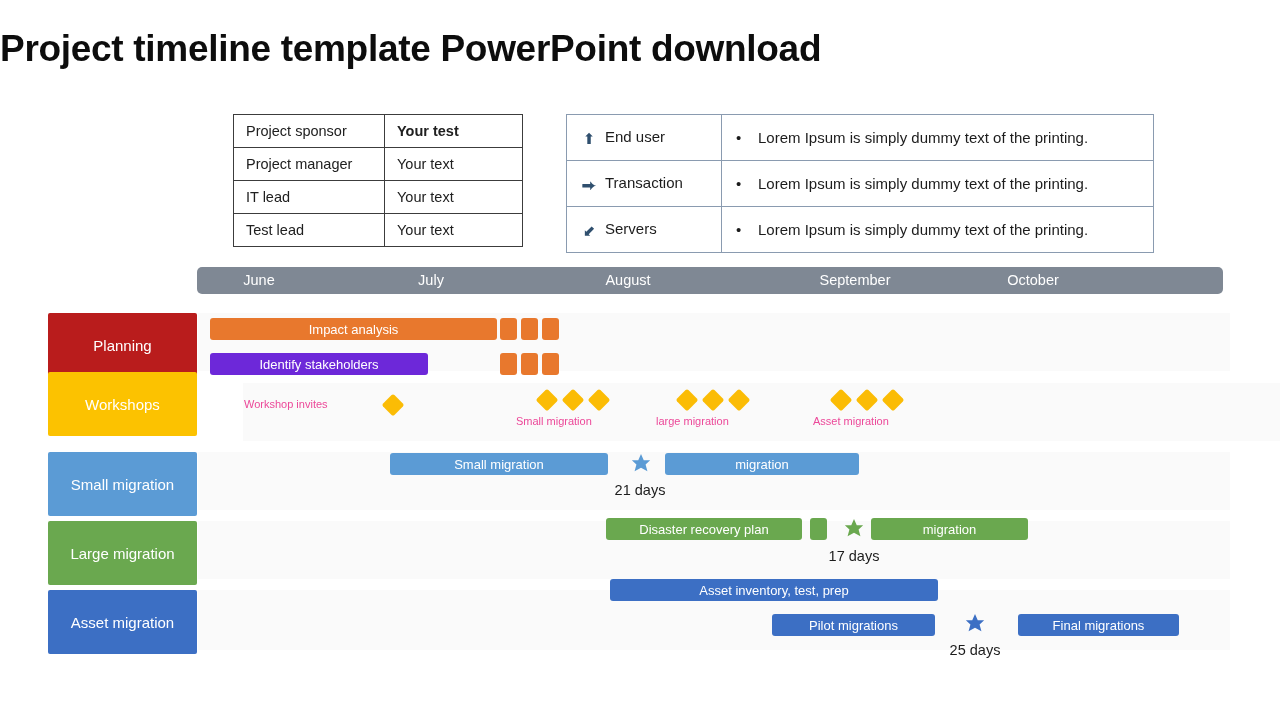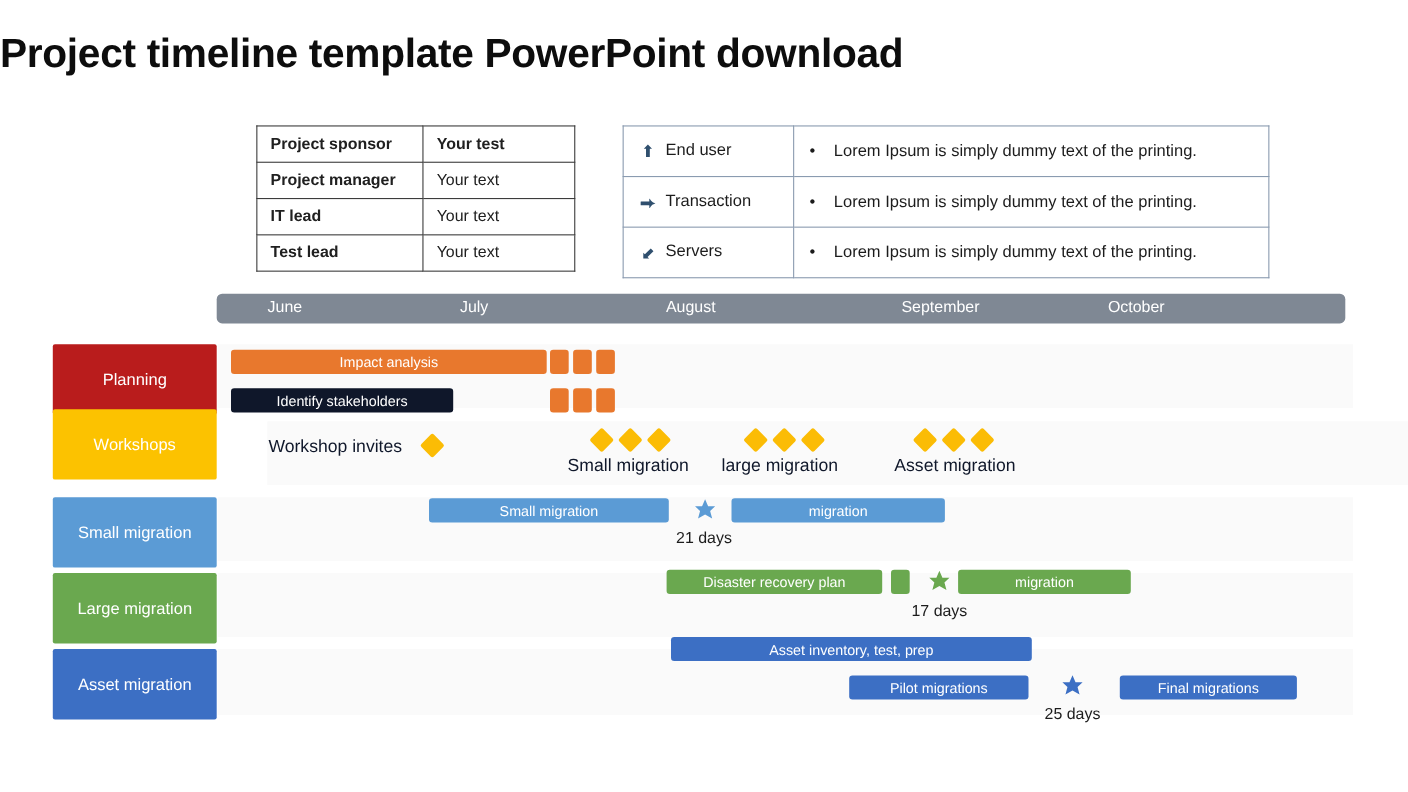--- a/index.html
+++ b/index.html
@@ -40,21 +40,21 @@
   }
   #roles-table td {
     border: 1px solid #3c3c3c;
     height: 32px;
     padding: 0 12px;
     font-size: 14.5px;
     vertical-align: middle;
   }
   #roles-table td.role-name {
     width: 126px;
-    font-weight: bold;
+    font-weight: normal;
   }
   #roles-table td.role-value {
     width: 113px;
   }
   #roles-table tr:first-child td.role-value {
     font-weight: bold;
   }
 
   #scope-table {
     left: 566px;
@@ -160,22 +160,22 @@
   .diamond {
     position: absolute;
     width: 16px;
     height: 16px;
     background: #fbbc05;
     transform: rotate(45deg);
     border-radius: 2px;
   }
   .plain-label {
     position: absolute;
-    font-size: 16px;
-    color: #0f172a;
+    font-size: 11px;
+    color: #ec4899;
     white-space: nowrap;
   }
   .days-label {
     position: absolute;
     font-size: 14.5px;
     color: #1c1c1c;
     white-space: nowrap;
     text-align: center;
   }
   .star {
@@ -250,21 +250,21 @@
   </div>
 
   <div class="row-band" style="left:198px; top:313px; width:1032px; height:58px;"></div>
   <div class="row-chip" style="top:313px; background:#b91c1c;">Planning</div>
 
   <div class="bar" style="left:210px; top:318px; width:287px; background:#e8782d;">Impact analysis</div>
   <div class="chip-sq" style="left:500px; top:318px; background:#e8782d;"></div>
   <div class="chip-sq" style="left:521px; top:318px; background:#e8782d;"></div>
   <div class="chip-sq" style="left:542px; top:318px; background:#e8782d;"></div>
 
-  <div class="bar" style="left:210px; top:353px; width:202px; background:#0f172a;">Identify stakeholders</div>
+  <div class="bar" style="left:210px; top:353px; width:218px; background:#6d28d9;">Identify stakeholders</div>
   <div class="chip-sq" style="left:500px; top:353px; background:#e8782d;"></div>
   <div class="chip-sq" style="left:521px; top:353px; background:#e8782d;"></div>
   <div class="chip-sq" style="left:542px; top:353px; background:#e8782d;"></div>
 
   <div class="row-band" style="left:243px; top:383px; width:1037px; height:58px;"></div>
   <div class="row-chip" style="top:372px; background:#fcc200;">Workshops</div>
 
   <div class="plain-label" style="left:244px; top:398px;">Workshop invites</div>
   <div class="diamond" style="left:385px; top:397px;"></div>
 

